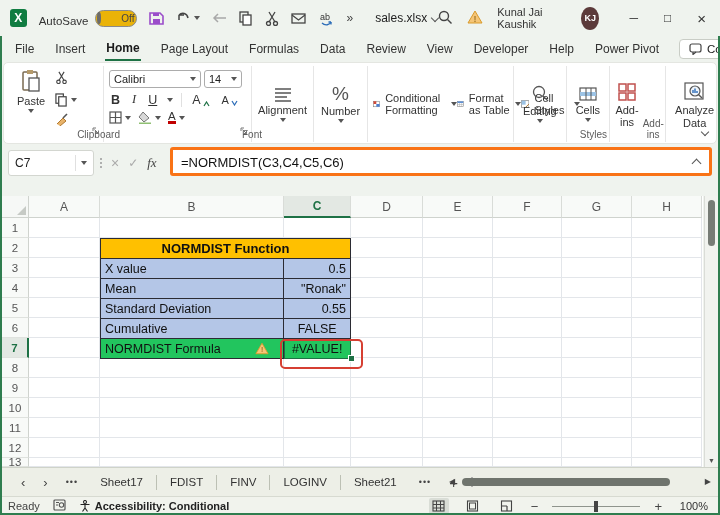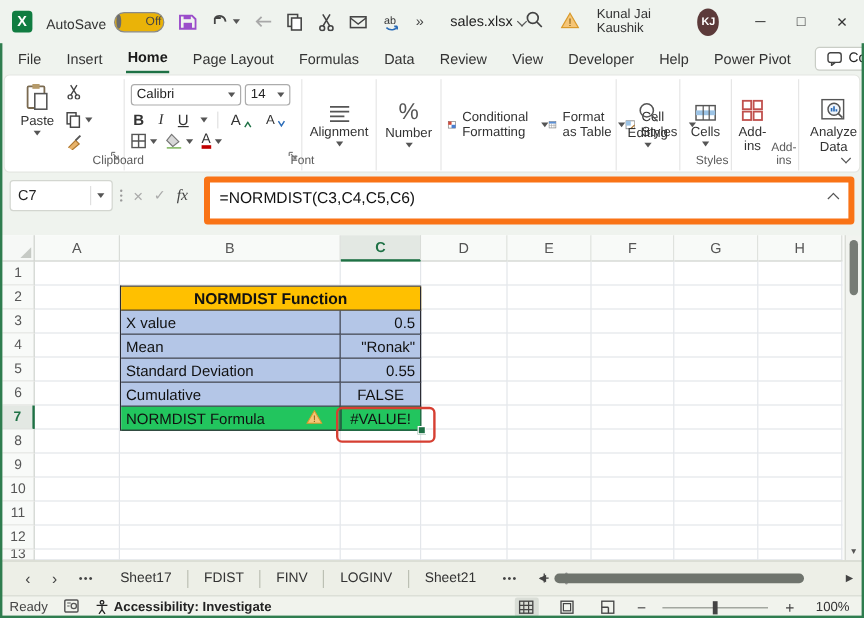--- a/index.html
+++ b/index.html
@@ -43,21 +43,21 @@
   .collapse-chv{position:absolute;right:8px;bottom:8px}
   
   .fbar{position:absolute;left:0;top:144px;width:720px;height:50px}
   .namebox{position:absolute;left:8px;top:6px;width:86px;height:26px;background:#fff;border:1px solid #d3d6d0;border-radius:3px;display:flex;align-items:center;font-size:12px;padding:0 6px;box-sizing:border-box;color:#222}
   .namebox .tri{margin-left:auto}
   .fx-strip{position:absolute;left:100px;top:6px;height:26px;display:flex;align-items:center;gap:9px}
   .vdots{display:flex;flex-direction:column;gap:2px}
   .vdots i{width:2px;height:2px;border-radius:50%;background:#9a9a9a}
   .fx-strip .g{color:#aaa;font-size:12px}
   .fx{font-family:"Liberation Serif",serif;font-style:italic;font-size:13px;color:#444}
-  .formulabox{position:absolute;left:170px;top:3px;width:542px;height:40px;background:#fff;border:5px solid #f97316;border-radius:3px;box-sizing:border-box;font-size:13px;color:#111;padding:5px 20px 0 8px}
+  .formulabox{position:absolute;left:170px;top:3px;width:542px;height:29px;background:#fff;border:3px solid #f97316;border-radius:3px;box-sizing:border-box;font-size:13px;color:#111;padding:5px 20px 0 8px}
   .formulabox .chvu{position:absolute;right:9px;top:10px}
   
   .grid{position:absolute;left:2px;top:196px;width:701px;height:271px;background:#fff}
   .colhdrs{display:flex;height:22px}
   .corner{width:27px;height:22px;border-right:1px solid #cfd3ce;border-bottom:1px solid #cfd3ce;background:#f6f8f6;position:relative;box-sizing:border-box}
   .corner:after{content:"";position:absolute;right:2px;bottom:2px;border-left:9px solid transparent;border-bottom:9px solid #c6cac5}
   .colhdr{height:22px;border-right:1px solid #d9dcd8;border-bottom:1px solid #cfd3ce;background:#f8faf8;color:#555;font-size:12px;display:flex;align-items:center;justify-content:center;box-sizing:border-box}
   .colhdr.sel{background:#e3e8e3;color:#1e7145;border-bottom:2px solid #1e7145;font-weight:bold}
   .grow{display:flex;height:20px}
   .grow.partial{height:9px;overflow:hidden}
@@ -660,21 +660,21 @@
       <span><svg width="13" height="12" viewBox="0 0 13 12">
             <rect x="1" y="1" width="11" height="10" rx="1" fill="none" stroke="#555" stroke-width="1.2"></rect>
             <circle cx="8.5" cy="6" r="2.2" fill="none" stroke="#555" stroke-width="1.1"></circle>
             <path d="M3 3.5 H6 M3 6 H5" stroke="#555" stroke-width="1"></path>
           </svg></span>
       <span class="acc">
         <svg width="12" height="12" viewBox="0 0 12 12">
             <circle cx="6" cy="2" r="1.5" fill="none" stroke="#222" stroke-width="1.1"></circle>
             <path d="M1.5 4.5 H10.5 M6 4.5 V8 M6 8 L3.5 11.5 M6 8 L8.5 11.5" fill="none" stroke="#222" stroke-width="1.1"></path>
           </svg>
-        <span>Accessibility: Investigate</span>
+        <span>Accessibility: Conditional</span>
       </span>
     </span>
     <span class="st-right">
       <span class="viewico sel">
           <svg width="13" height="12" viewBox="0 0 13 12">
             <rect x="1" y="1" width="11" height="10" fill="none" stroke="#444" stroke-width="1.1"></rect>
             <path d="M1 4.5 H12 M1 8 H12 M4.5 1 V11 M8.5 1 V11" stroke="#444" stroke-width="1"></path>
           </svg>
         </span>
       <span class="viewico">

